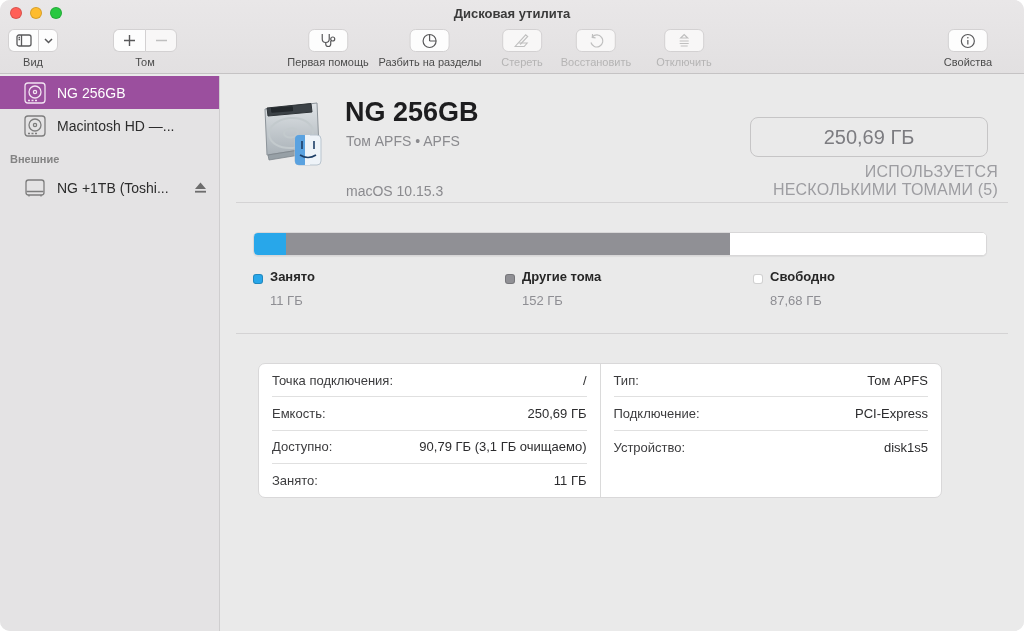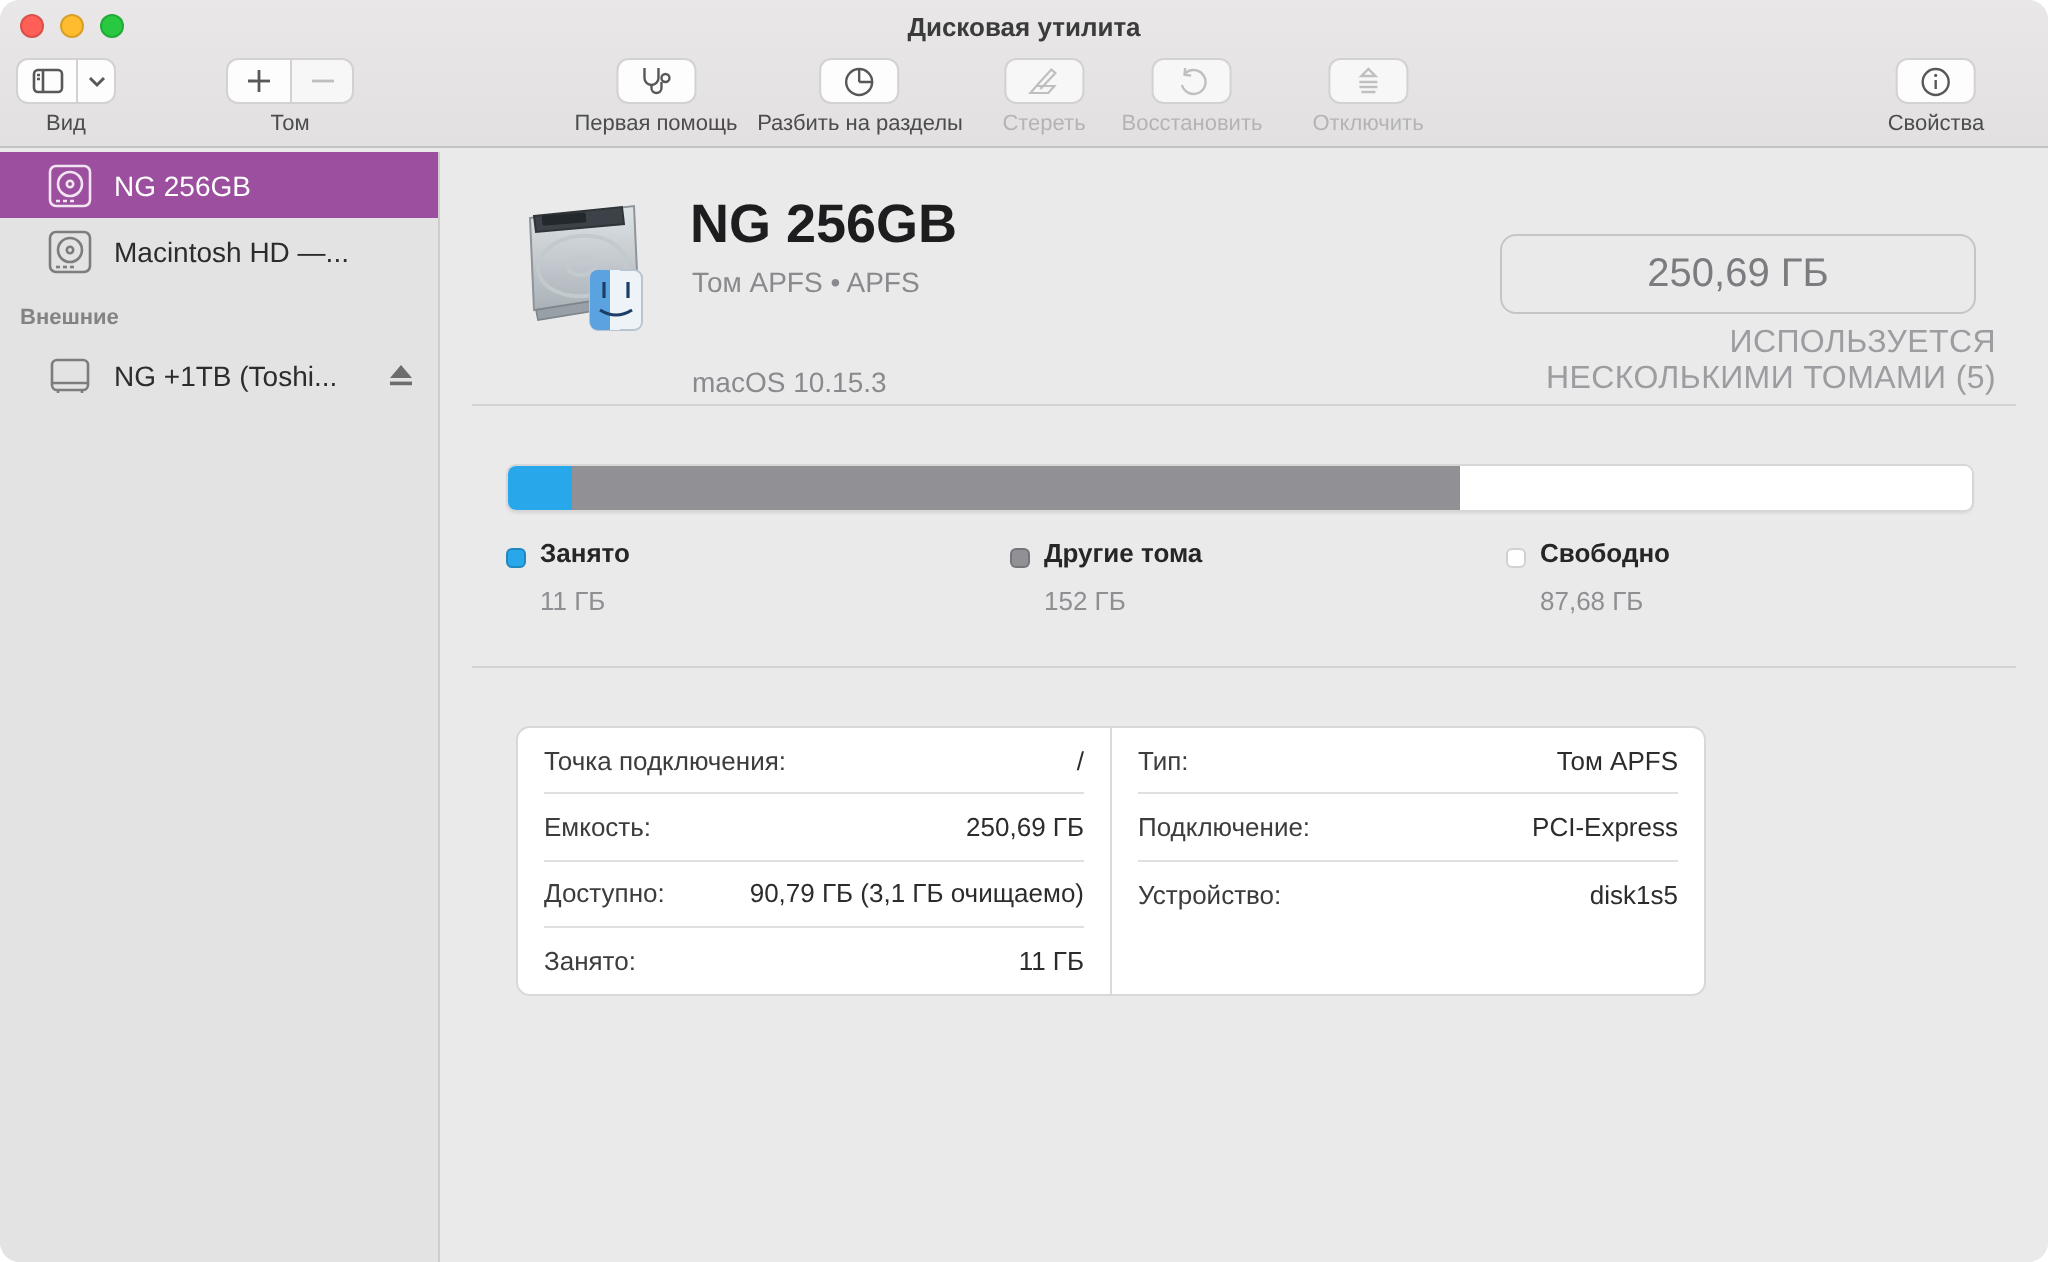--- a/index.html
+++ b/index.html
@@ -48,21 +48,21 @@
   #sep1 { top:126px; } #sep2 { top:257px; }
 
   #usage-bar { position:absolute; left:33px; top:156px; width:734px; height:24px; background:#ffffff; border-radius:5px; border:1px solid #d8d7d8; box-shadow:0 1px 1px rgba(0,0,0,.06); display:flex; overflow:hidden; }
   .bar-seg { height:100%; }
   #legend { position:absolute; left:33px; top:193px; right:16px; }
   .leg-item { position:absolute; top:0; }
   .leg-head { display:flex; align-items:flex-end; font-size:13px; font-weight:bold; color:#262626; }
   .leg-swatch { width:10px; height:10px; border-radius:3px; margin-right:7px; border:1px solid rgba(0,0,0,.18); }
   .leg-val { margin:9px 0 0 17px; font-size:13px; color:#8e8e93; }
 
-  #details-card { position:absolute; left:38px; top:287px; width:595px; height:135px; background:#fff; border:1px solid #d9d8d9; border-radius:7px; display:flex; }
+  #details-card { position:absolute; left:38px; top:287px; width:684px; height:135px; background:#fff; border:1px solid #d9d8d9; border-radius:7px; display:flex; }
   .det-col { flex:1; padding:0 13px; }
   .det-col.first { border-right:1px solid #dadada; }
   .det-row { height:33.4px; display:flex; align-items:center; justify-content:space-between; font-size:13px; color:#3c3c3e; border-bottom:1px solid #e0e0e0; }
   .det-row:last-child { border-bottom:none; }
   .det-label { color:#3c3c3e; }
   .det-value { color:#2c2c2e; text-align:right; }
 </style>
 </head>
 <body>
 

